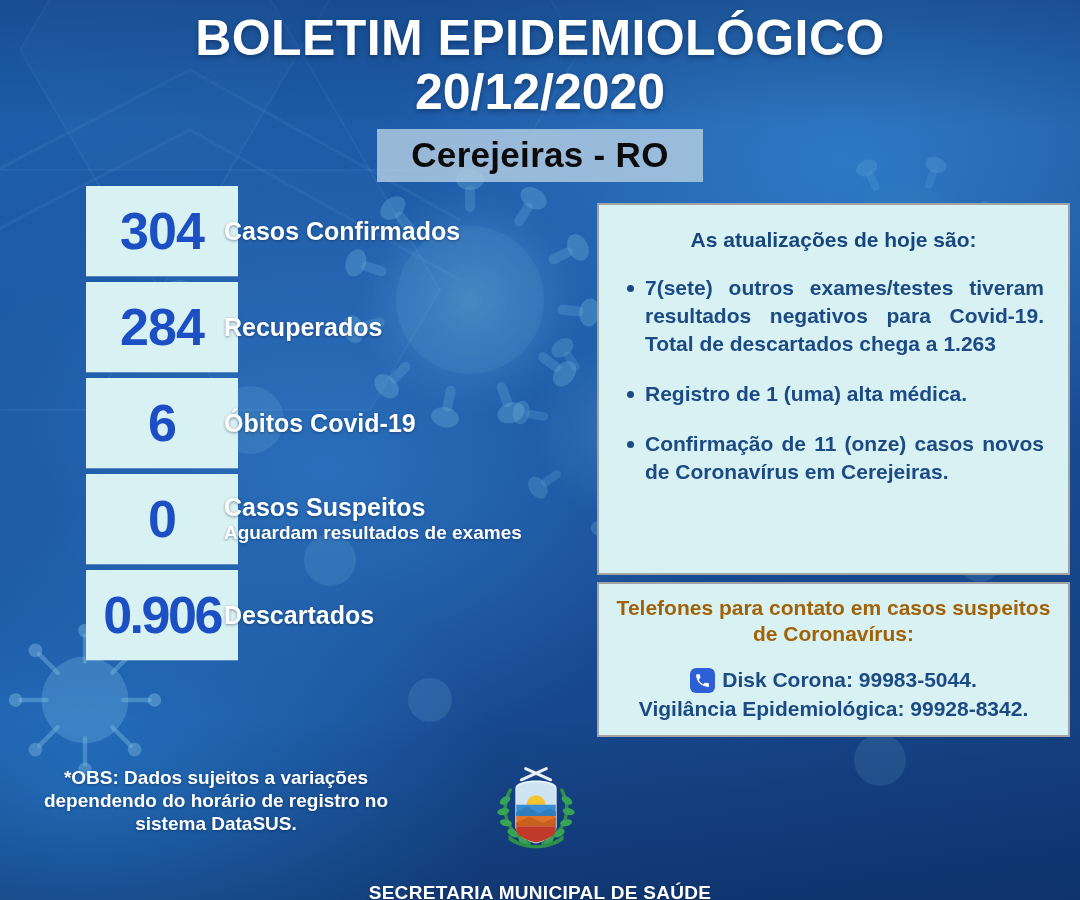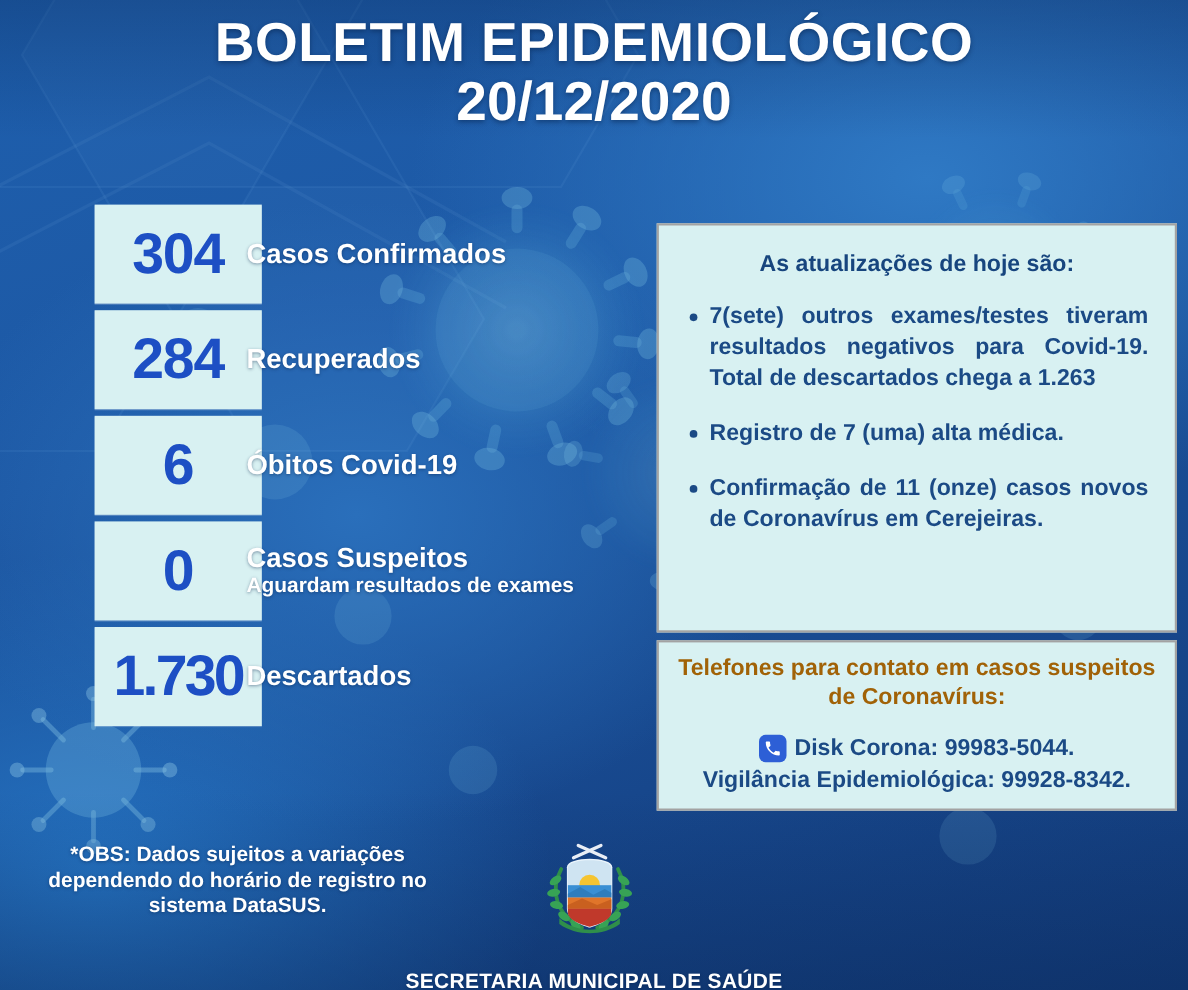--- a/index.html
+++ b/index.html
@@ -385,20 +385,21 @@
       <circle cx="880" cy="760" r="26"></circle>
       <circle cx="430" cy="700" r="22"></circle>
     </g>
   </svg>
 
   <div class="bg-vignette"></div>
 
   <div class="header">
     <div class="title-main">BOLETIM EPIDEMIOLÓGICO</div>
     <div class="title-date">20/12/2020</div>
+    <div class="city-band">Cerejeiras - RO</div>
   </div>
 
   <div class="stats">
 
     <div class="stat-row">
       <div class="stat-box">
         <span class="stat-num">304</span>
       </div>
       <div class="stat-label">
         <span class="lbl-main">Casos Confirmados</span>
@@ -429,34 +430,34 @@
         <span class="stat-num">0</span>
       </div>
       <div class="stat-label">
         <span class="lbl-main">Casos Suspeitos</span>
         <span class="lbl-sub">Aguardam resultados de exames</span>
       </div>
     </div>
 
     <div class="stat-row">
       <div class="stat-box">
-        <span class="stat-num wide">1.730</span>
+        <span class="stat-num wide">0.906</span>
       </div>
       <div class="stat-label">
         <span class="lbl-main">Descartados</span>
       </div>
     </div>
 
   </div>
 
   <div class="panel" id="updates-panel">
     <div class="updates-head">As atualizações de hoje são:</div>
     <ul class="updates-list">
       <li>7(sete) outros exames/testes tiveram resultados negativos para Covid-19. Total de descartados chega a 1.263</li>
-      <li>Registro de 7 (uma) alta médica.</li>
+      <li>Registro de 1 (uma) alta médica.</li>
       <li>Confirmação de 11 (onze) casos novos de Coronavírus em Cerejeiras.</li>
     </ul>
   </div>
 
   <div class="panel" id="contact-panel">
     <div class="contact-head">Telefones para contato em casos suspeitos de Coronavírus:</div>
     <div class="contact-lines">
       <div class="contact-line-1">
         <span class="phone-icon">
           <svg width="17" height="17" viewBox="0 0 24 24" xmlns="http://www.w3.org/2000/svg">

